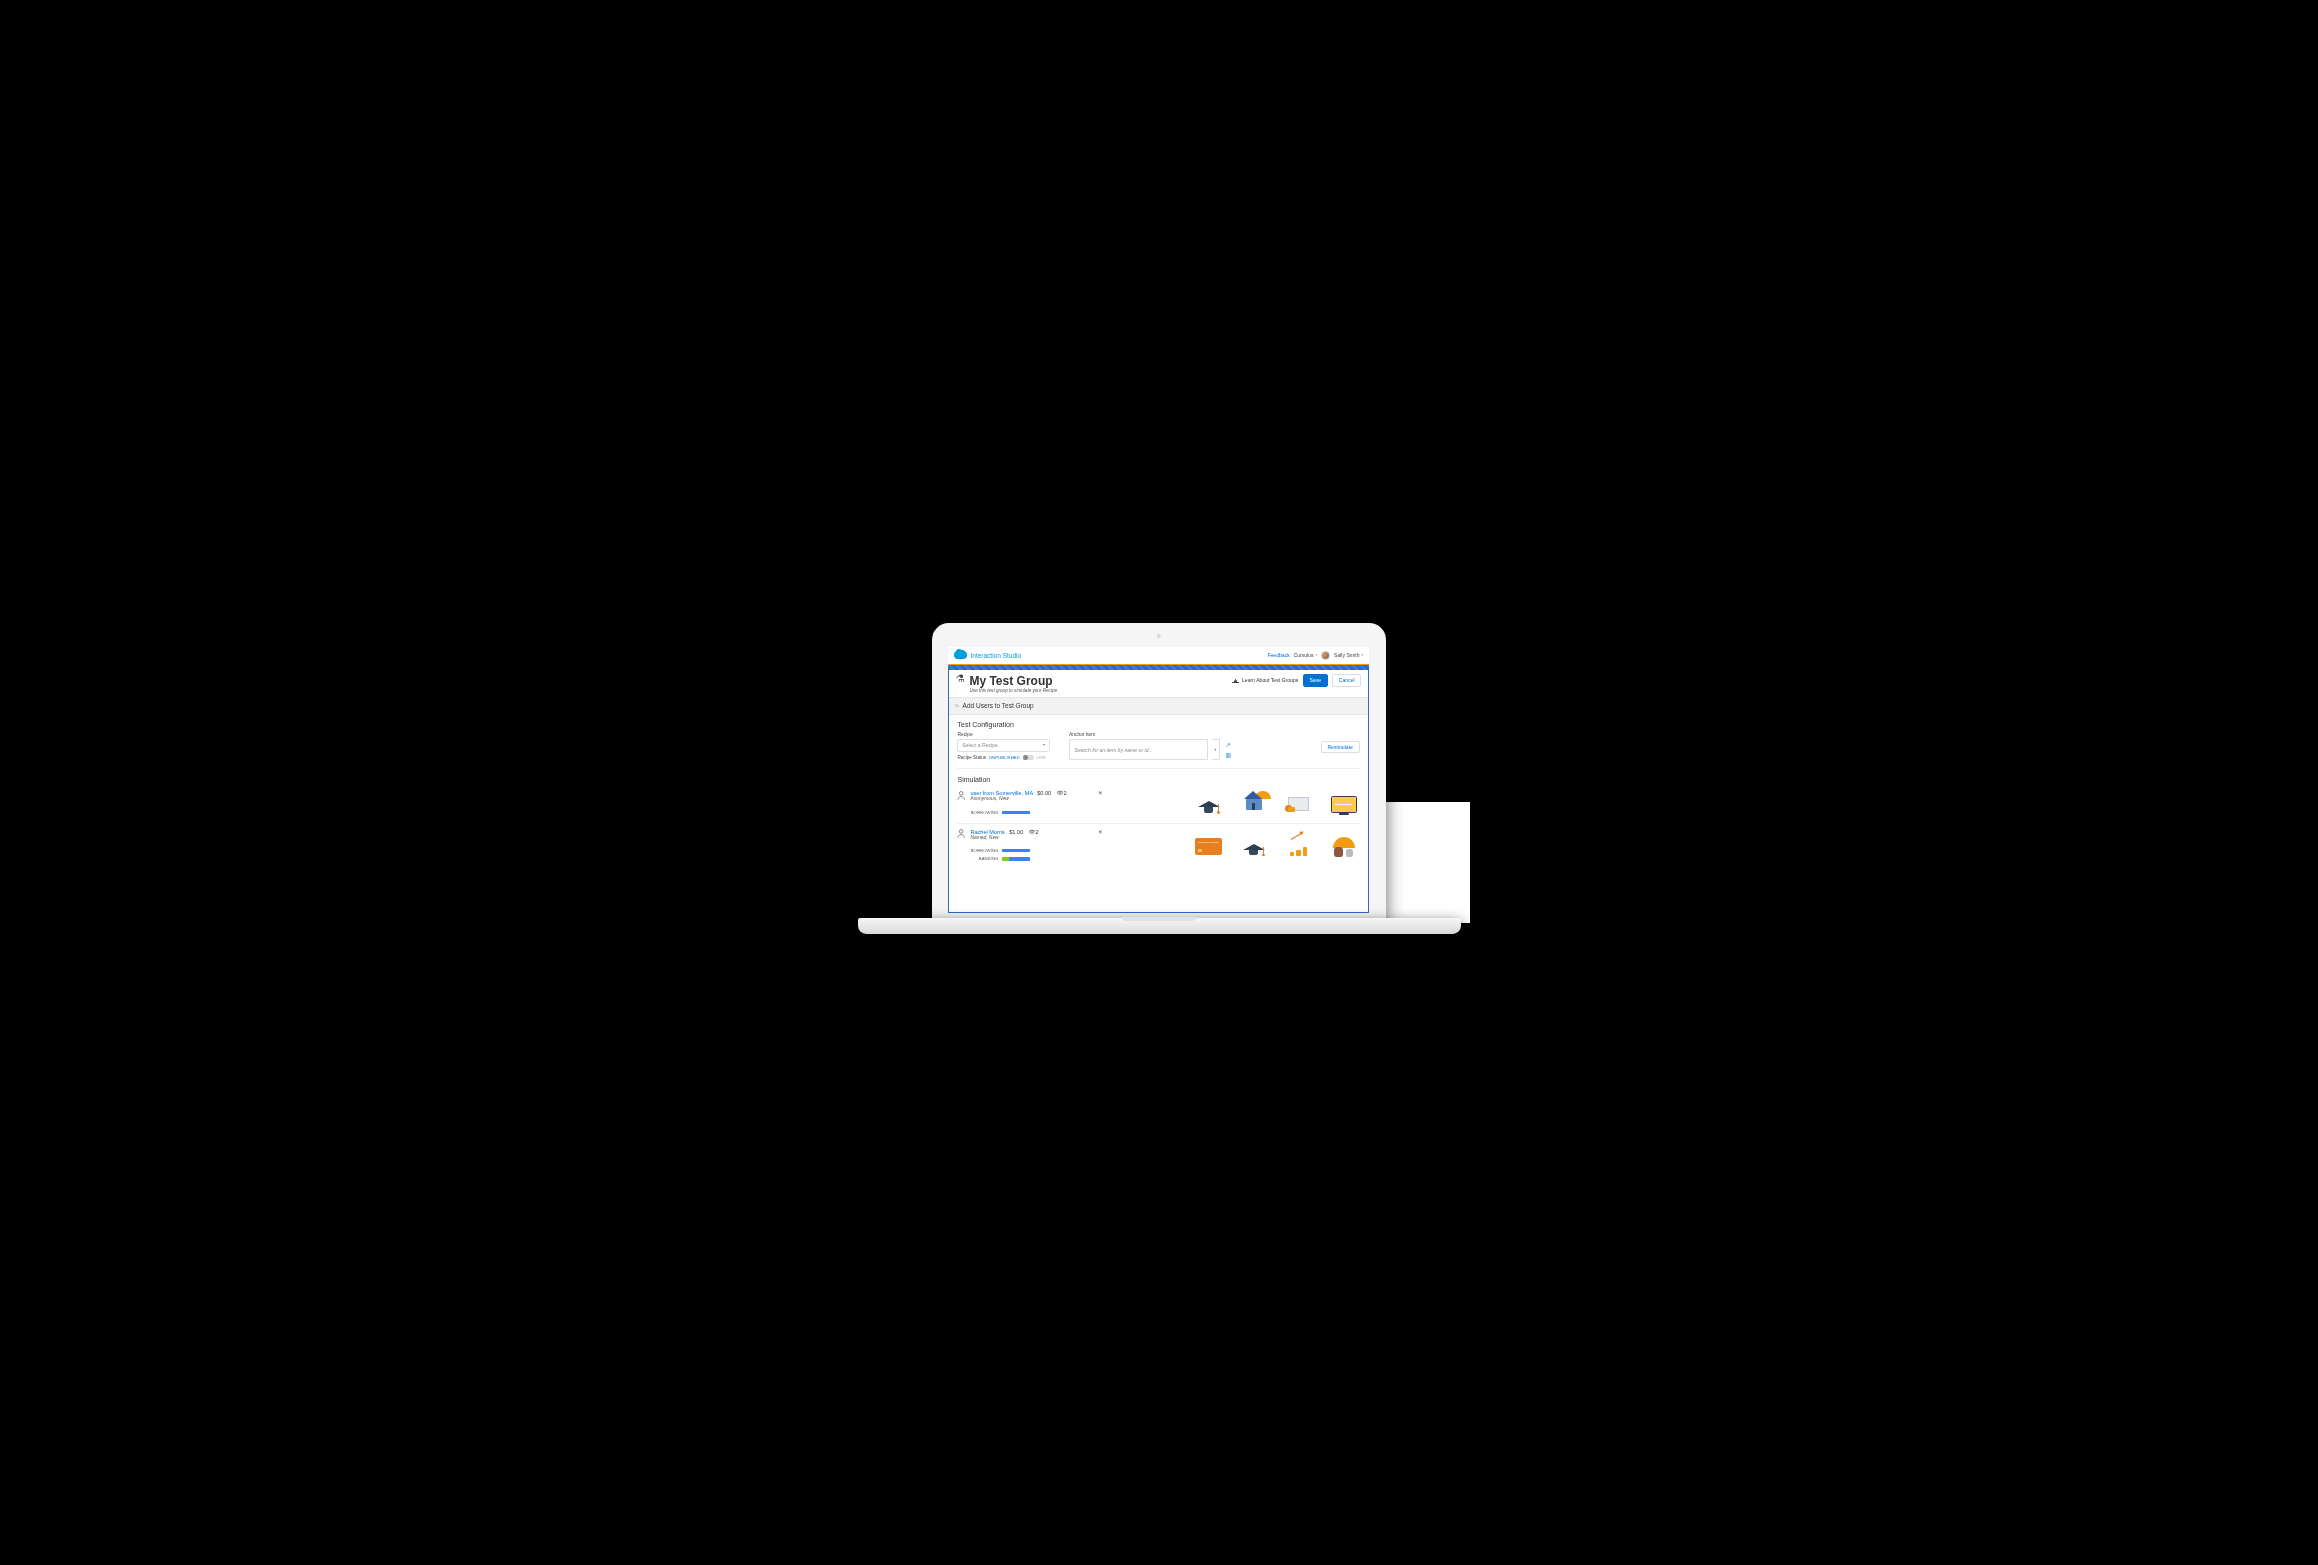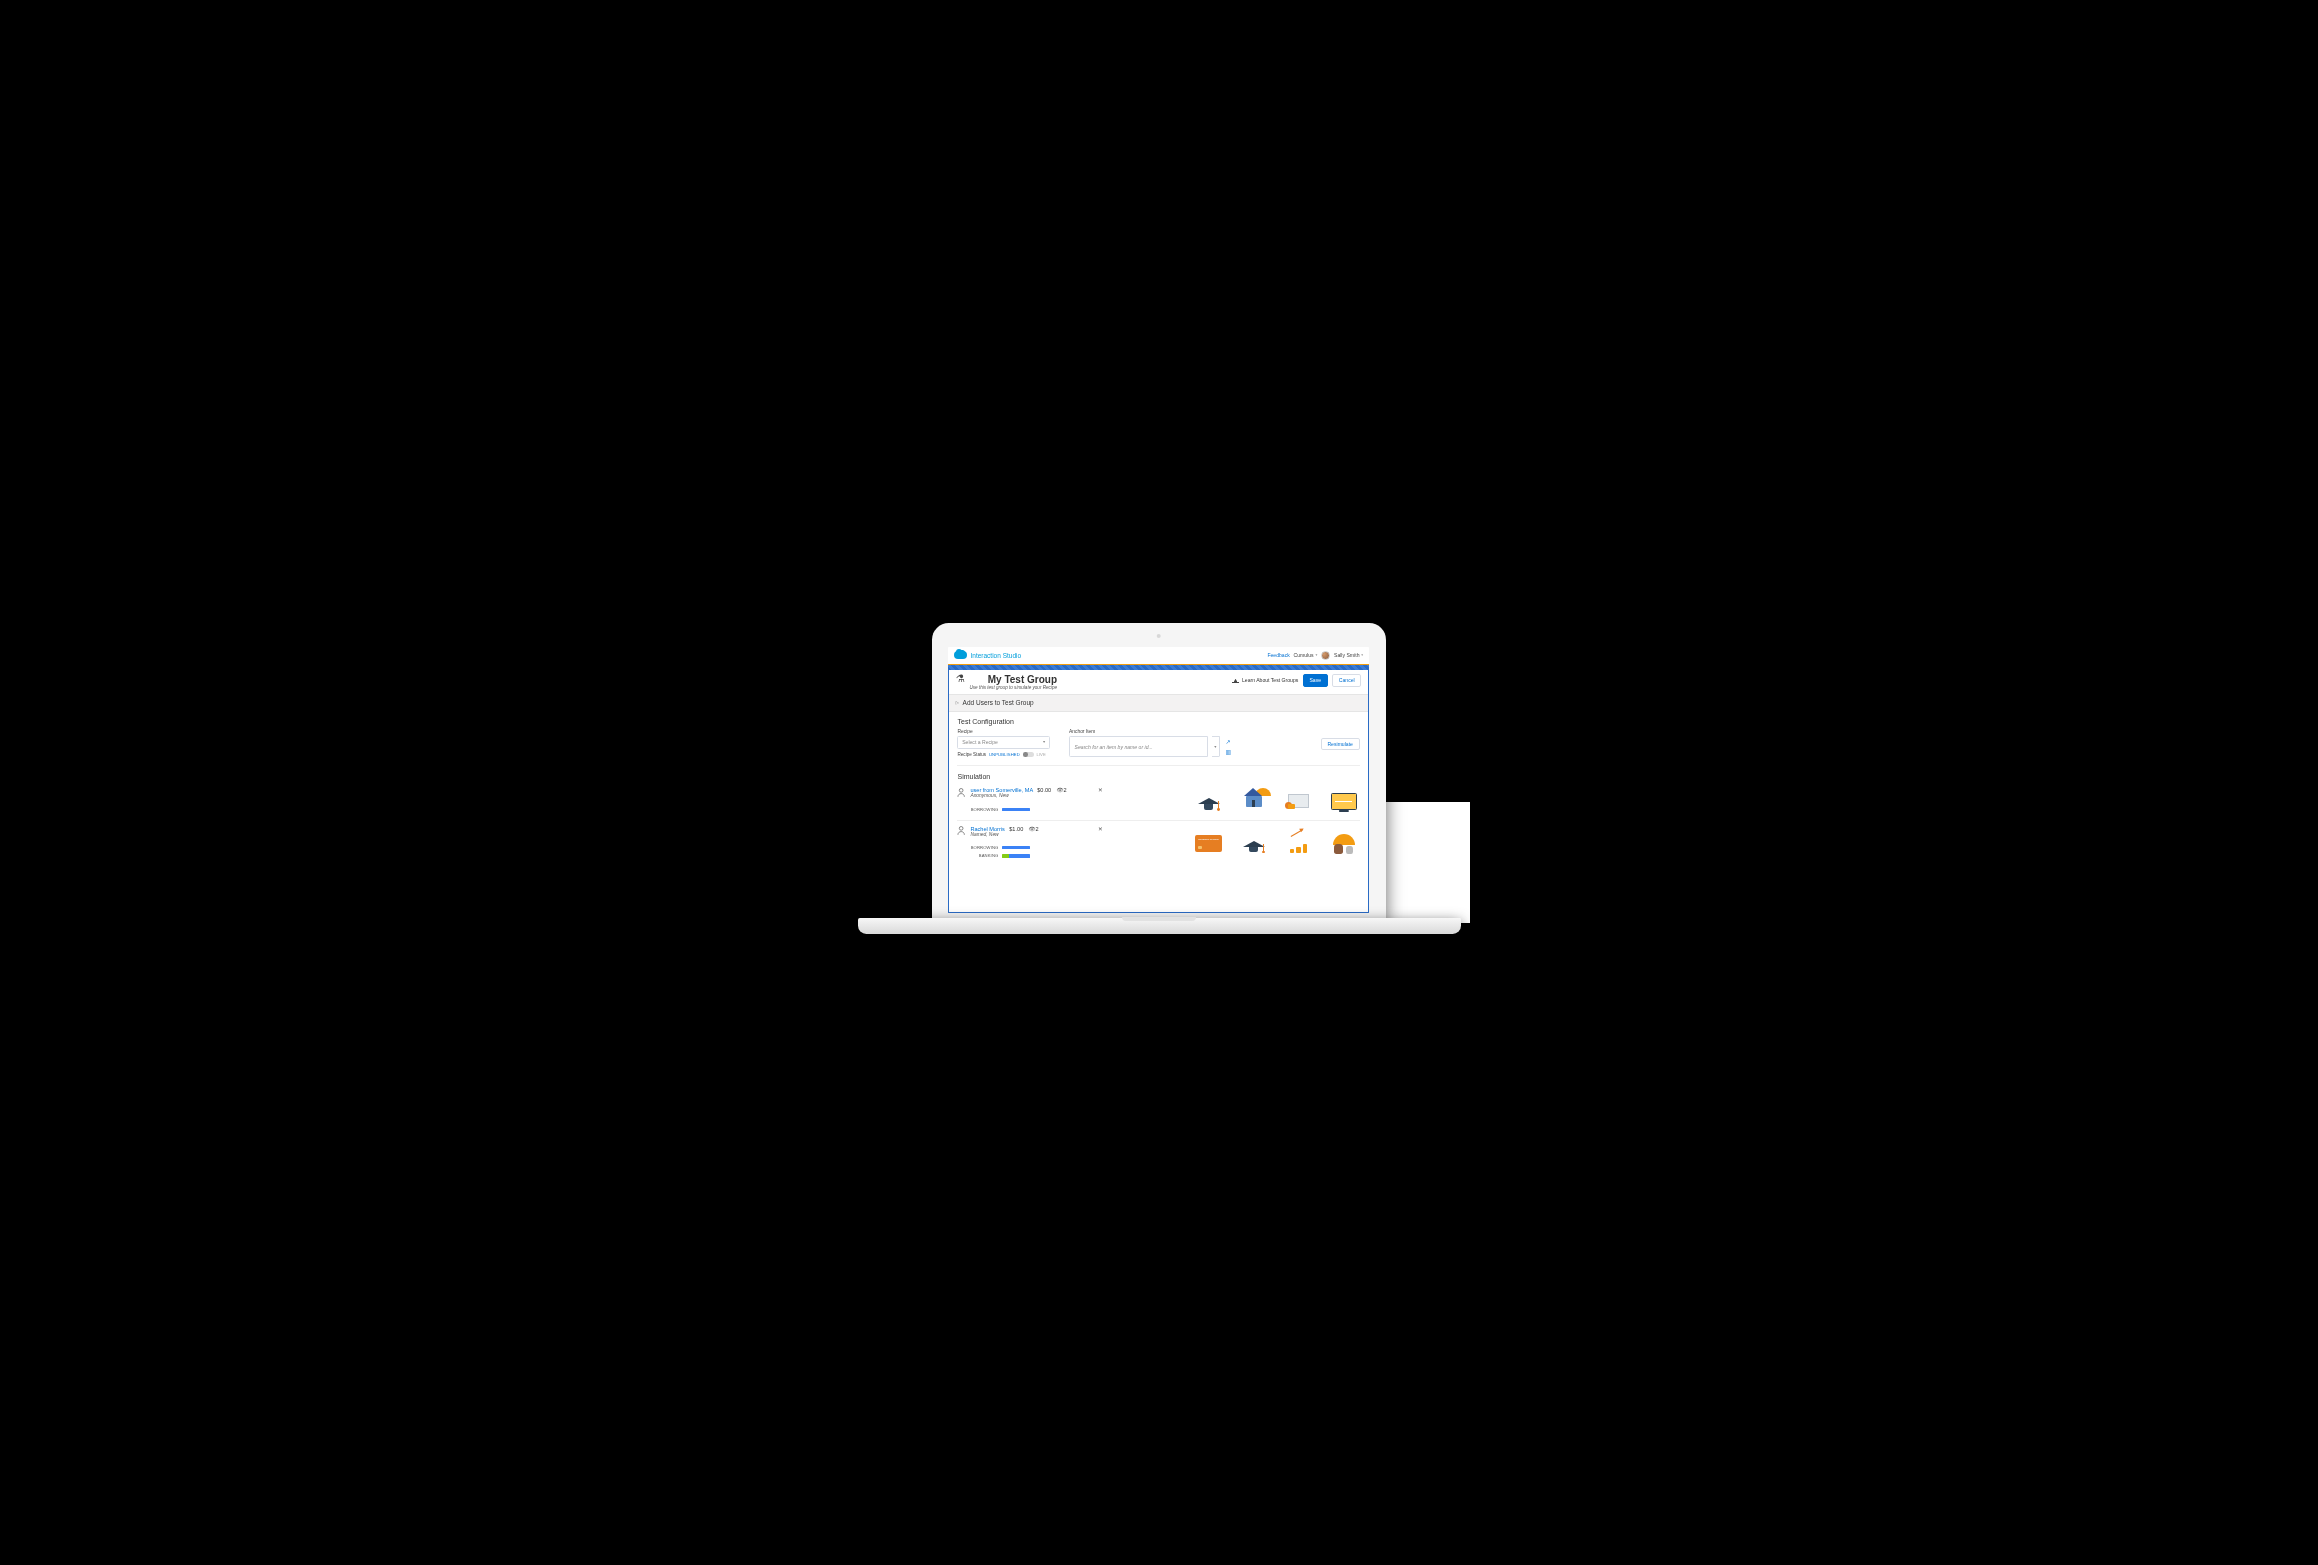--- a/index.html
+++ b/index.html
@@ -120,21 +120,21 @@
     background:#fff;
     display:flex;
     flex-direction:column;
     overflow:hidden;
   }
   
   .page-head{
     display:flex;align-items:flex-start;padding:4.6px 6.5px 3.7px;gap:4.6px;
   }
   .flask{ font-size:10.2px; color:#444; line-height:1;}
-  .page-title{ font-size:10px; font-weight:600; color:#333;text-align:right;}
+  .page-title{ font-size:12px; font-weight:600; color:#333;}
   .page-sub{ font-size:4.6px; font-style:italic; color:#555;}
   .page-head-right{margin-left:auto;display:flex;align-items:center;gap:4.6px;}
   .learn{display:flex;align-items:center;gap:2.8px;font-size:5.1px;color:#333;}
   .btn{ padding:2.3px 5.6px; border-radius:1.9px; font-size:5.1px; cursor:pointer;}
   .btn-primary{ background:#0070d2; color:#fff; border:0.5px solid #0070d2;}
   .btn-outline{ background:#fff; color:#0070d2; border:0.5px solid #d8dde6;}
   
   .section-bar{
     background:#f3f2f2; padding:4.6px 6.5px; font-size:6.5px; color:#333;
     border-top:0.5px solid #e5e5e5; border-bottom:0.5px solid #e5e5e5;

